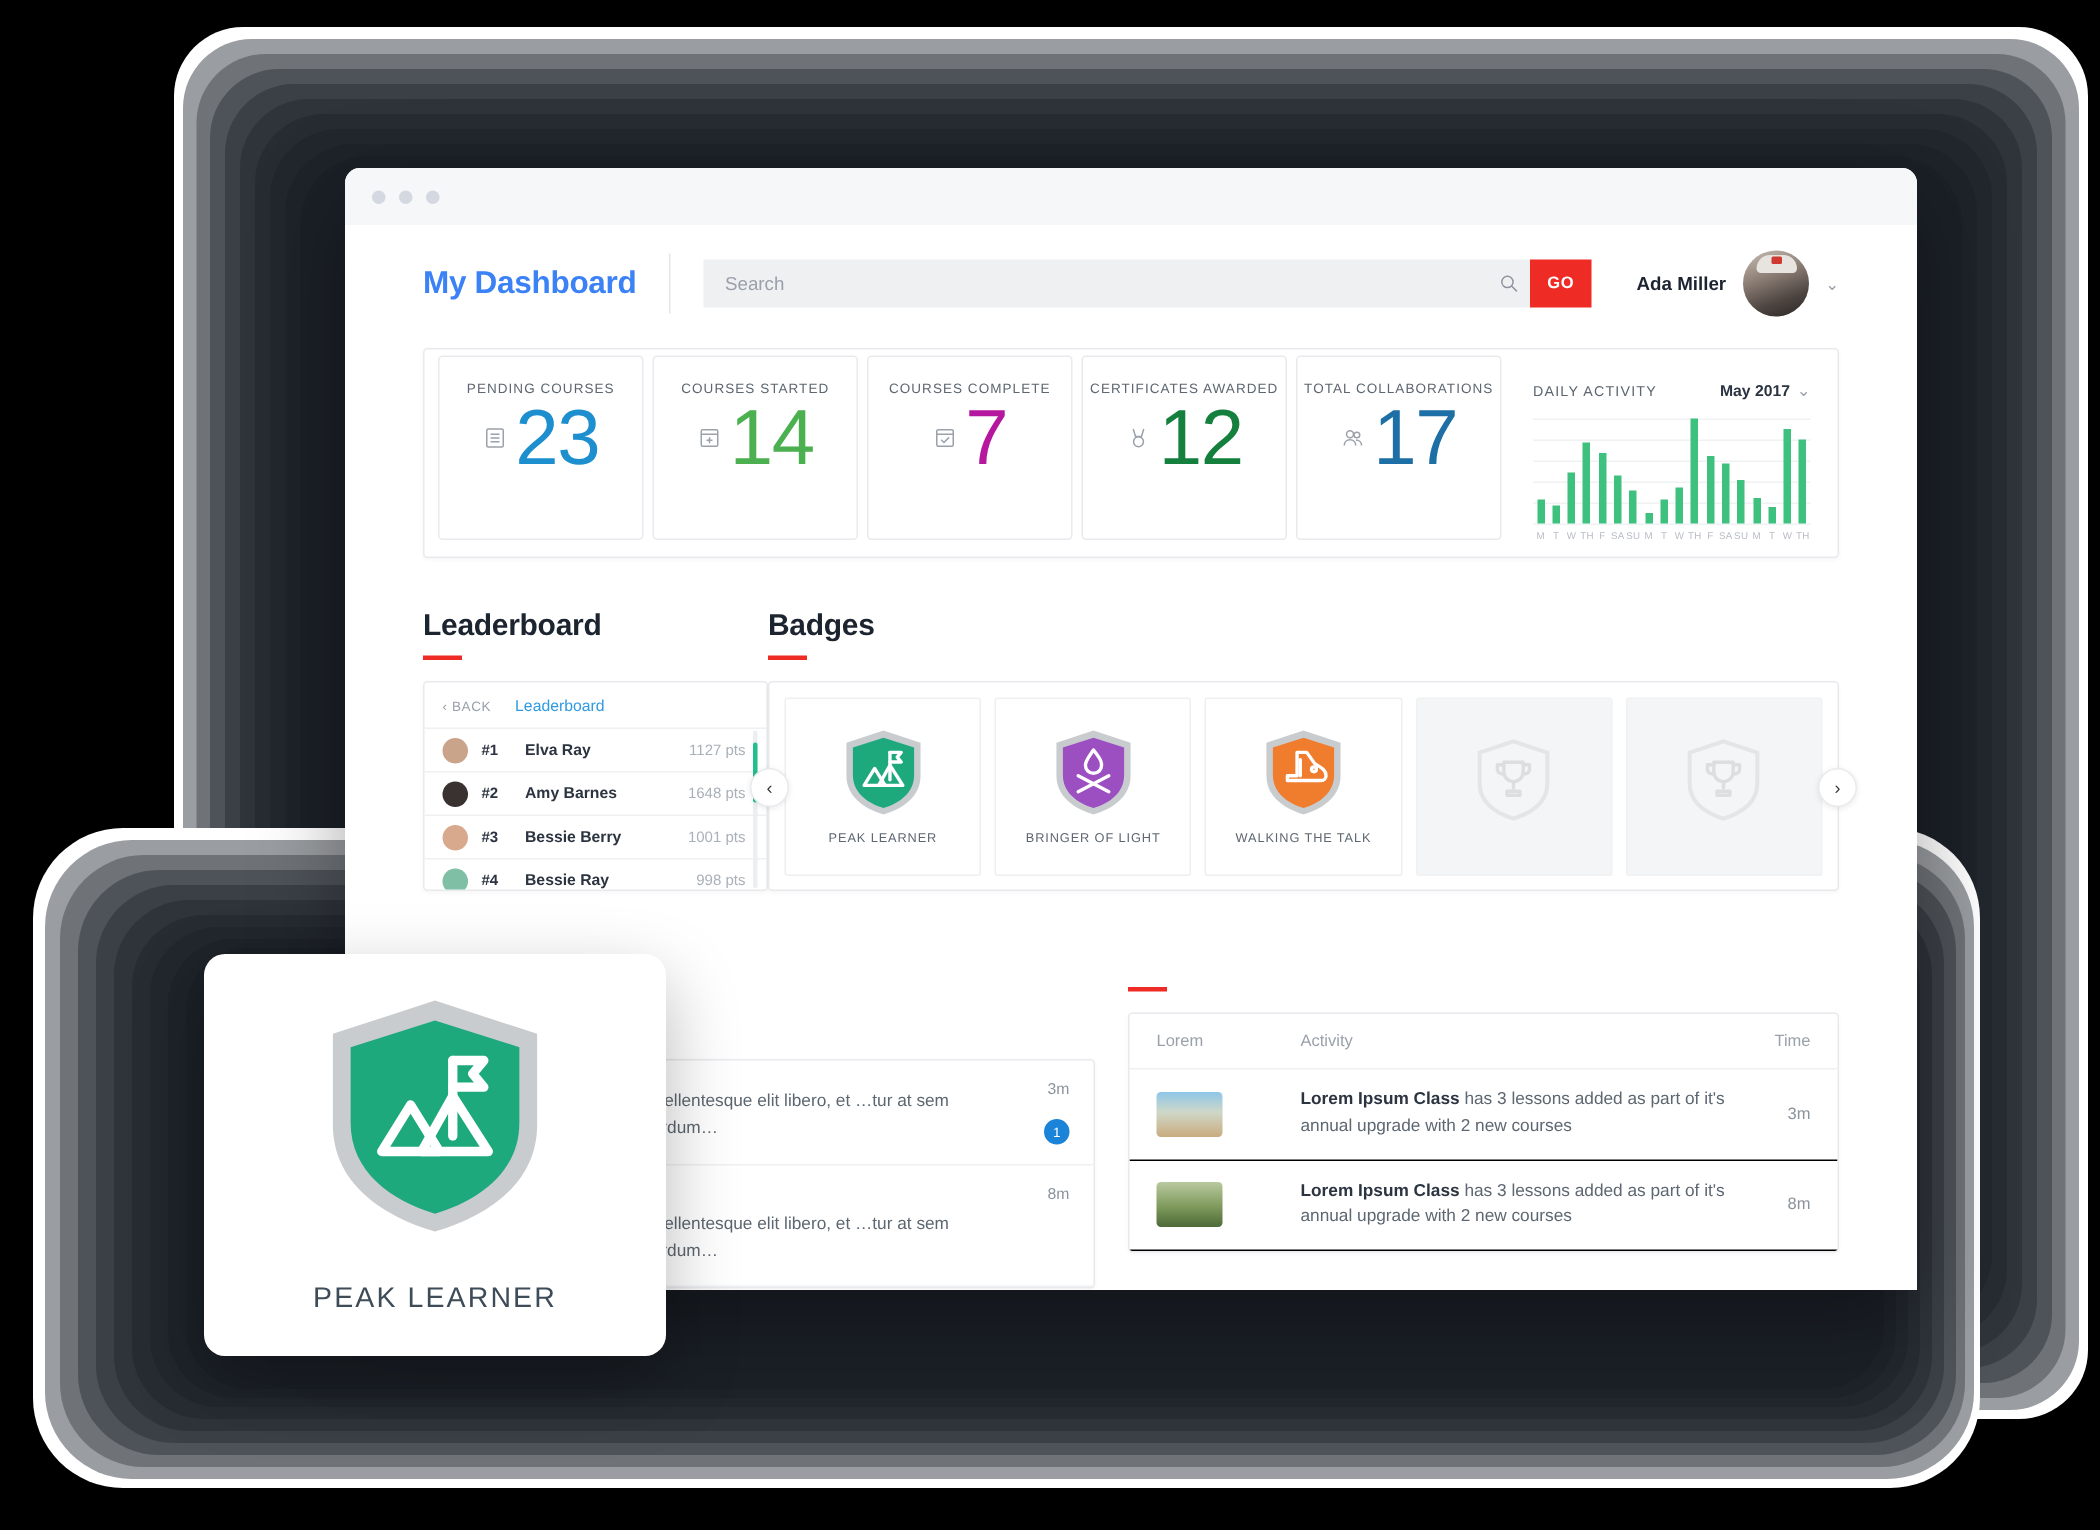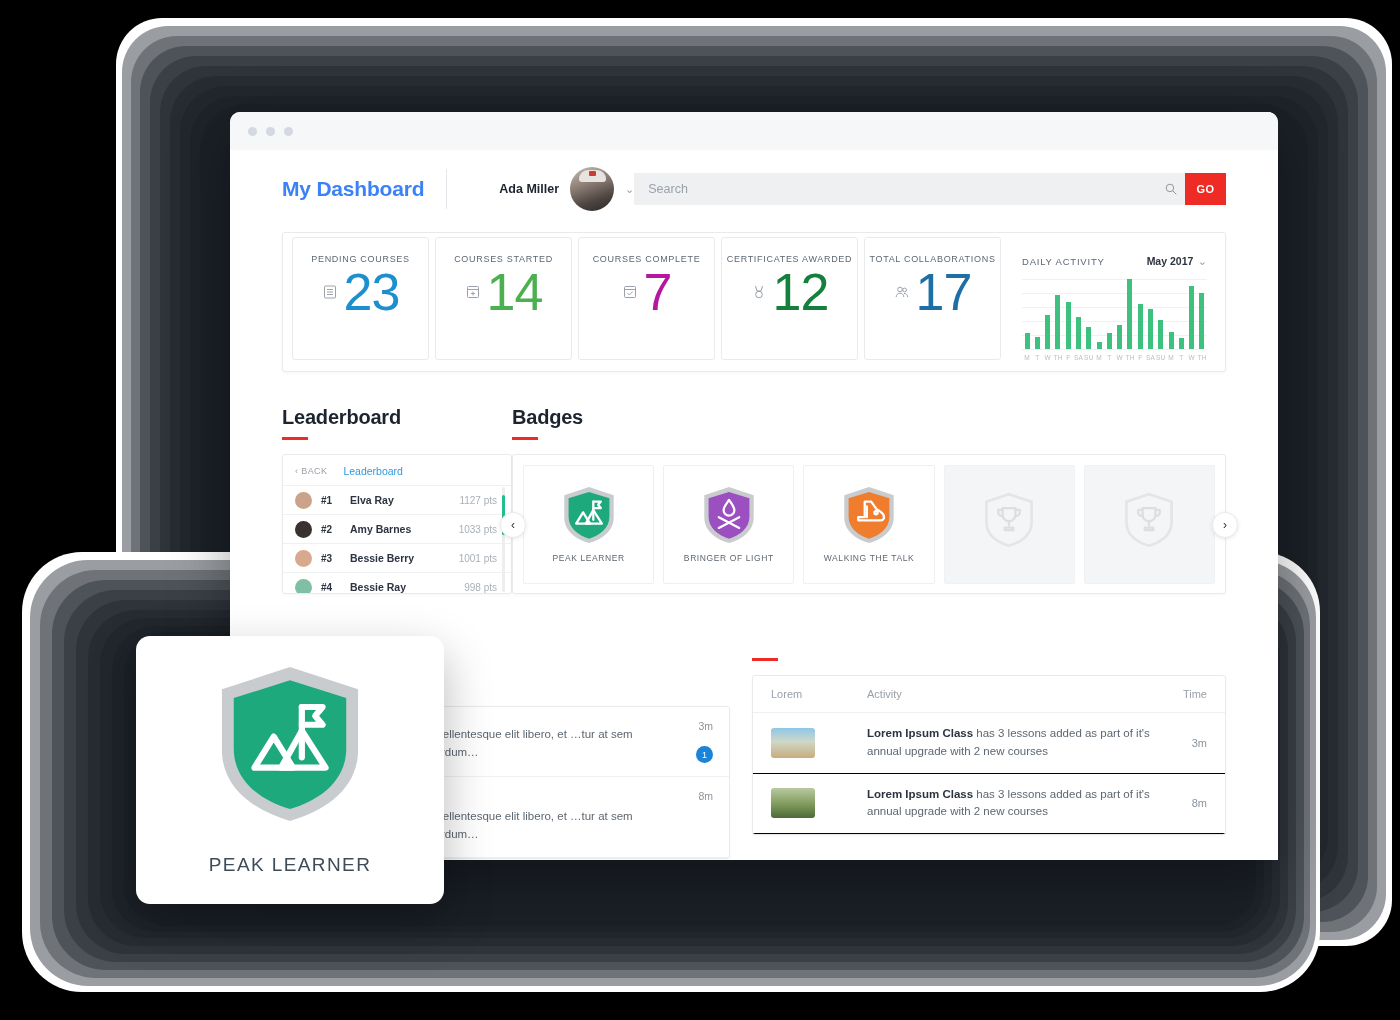--- a/index.html
+++ b/index.html
@@ -223,34 +223,34 @@
       <span class="dot"></span>
       <span class="dot"></span>
       <span class="dot"></span>
     </div>
 
     <div id="content">
 
       <div id="header">
         <div id="page-title">My Dashboard</div>
         <div id="title-divider"></div>
-        <div id="user-area">
-          <span id="user-name">Ada Miller</span>
-          <div id="avatar"></div>
-          <span class="chev">⌄</span>
-        </div>
         <div id="searchwrap">
           <input id="search-input" type="text" placeholder="Search" style="">
           <div id="search-icon-box">
             <svg width="12" height="12" viewBox="0 0 16 16" fill="none" stroke="#8d949d" stroke-width="1.3">
               <circle cx="6.6" cy="6.6" r="5"></circle>
                 <line x1="10.3" y1="10.3" x2="15" y2="15"></line>
             </svg>
           </div>
           <button id="go-button">GO</button>
+        </div>
+        <div id="user-area">
+          <span id="user-name">Ada Miller</span>
+          <div id="avatar"></div>
+          <span class="chev">⌄</span>
         </div>
       </div>
 
       <div id="stats-panel">
 
         <div class="stat-card">
           <div class="stat-label">PENDING COURSES</div>
           <div class="stat-row">
             <svg class="stat-icon" viewBox="0 0 16 16" fill="none" stroke="#9aa1ab" stroke-width="1">
               <rect x="2.5" y="2" width="11" height="12" rx="1"></rect>
@@ -421,21 +421,21 @@
                 <div class="lrow">
                   <span class="lav" style="background:#caa48a"></span>
                   <span class="lrank">#1</span>
                   <span class="lname">Elva Ray</span>
                   <span class="lpts">1127 pts</span>
                 </div>
                 <div class="lrow">
                   <span class="lav" style="background:#3a3230"></span>
                   <span class="lrank">#2</span>
                   <span class="lname">Amy Barnes</span>
-                  <span class="lpts">1033 pts</span>
+                  <span class="lpts">1648 pts</span>
                 </div>
                 <div class="lrow">
                   <span class="lav" style="background:#d9a98e"></span>
                   <span class="lrank">#3</span>
                   <span class="lname">Bessie Berry</span>
                   <span class="lpts">1001 pts</span>
                 </div>
                 <div class="lrow">
                   <span class="lav" style="background:#7fbfa6"></span>
                   <span class="lrank">#4</span>

